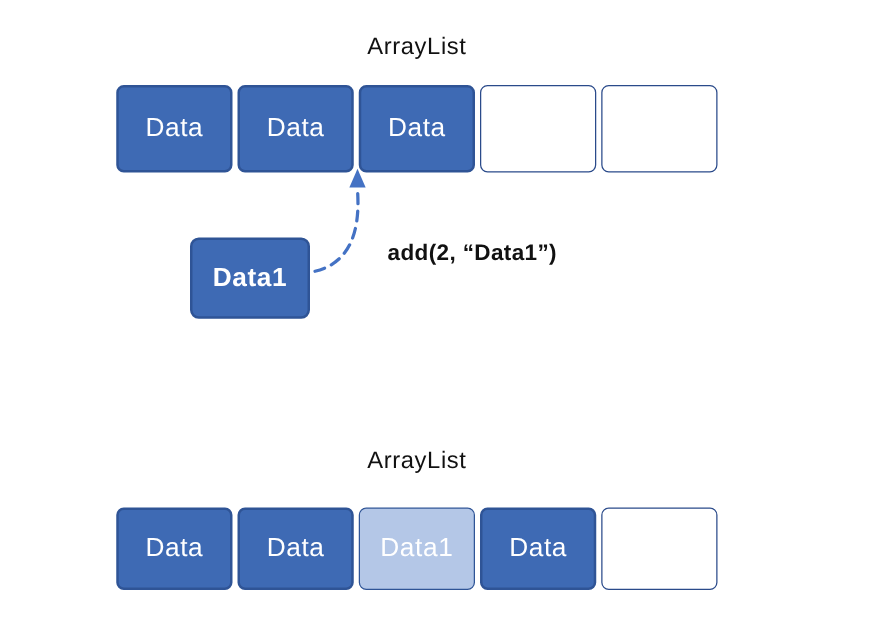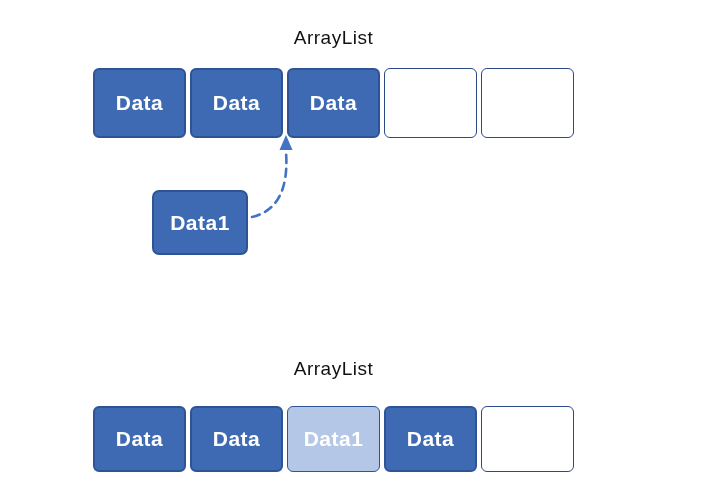--- a/index.html
+++ b/index.html
@@ -26,21 +26,21 @@
 
   .cell {
     position: absolute;
     width: 93px;
     box-sizing: border-box;
     border-radius: 6px;
     display: flex;
     align-items: center;
     justify-content: center;
     font-size: 21px;
-    font-weight: 700;
+    font-weight: 400;
     letter-spacing: 0.5px;
   }
   .row-top .cell    { top: 68px;  height: 70px; }
   .row-bottom .cell { top: 406px; height: 66px; }
 
   .cell-filled {
     background: #3e6ab4;
     border: 2px solid #2f5496;
     color: #ffffff;
   }
@@ -112,20 +112,21 @@
     <div class="cell cell-empty c4"></div>
   </div>
 
   <div class="insert-box">Data1</div>
 
   <svg class="insert-arrow-svg" viewBox="0 0 80 102" xmlns="http://www.w3.org/2000/svg">
     <path d="M 12 89 Q 50 80 46 24" fill="none" stroke="#4472c4" stroke-width="2.6" stroke-dasharray="8 6" stroke-linecap="round"></path>
     <polygon points="46,7 39.5,22 52.5,22" fill="#4472c4"></polygon>
   </svg>
 
+  <div class="operation-label">add(2, “Data1”)</div>
 
   <div class="array-title title-bottom">ArrayList</div>
 
   <div class="row-bottom">
     <div class="cell cell-filled c0">Data</div>
     <div class="cell cell-filled c1">Data</div>
     <div class="cell cell-inserted c2">Data1</div>
     <div class="cell cell-filled c3">Data</div>
     <div class="cell cell-empty c4"></div>
   </div>

